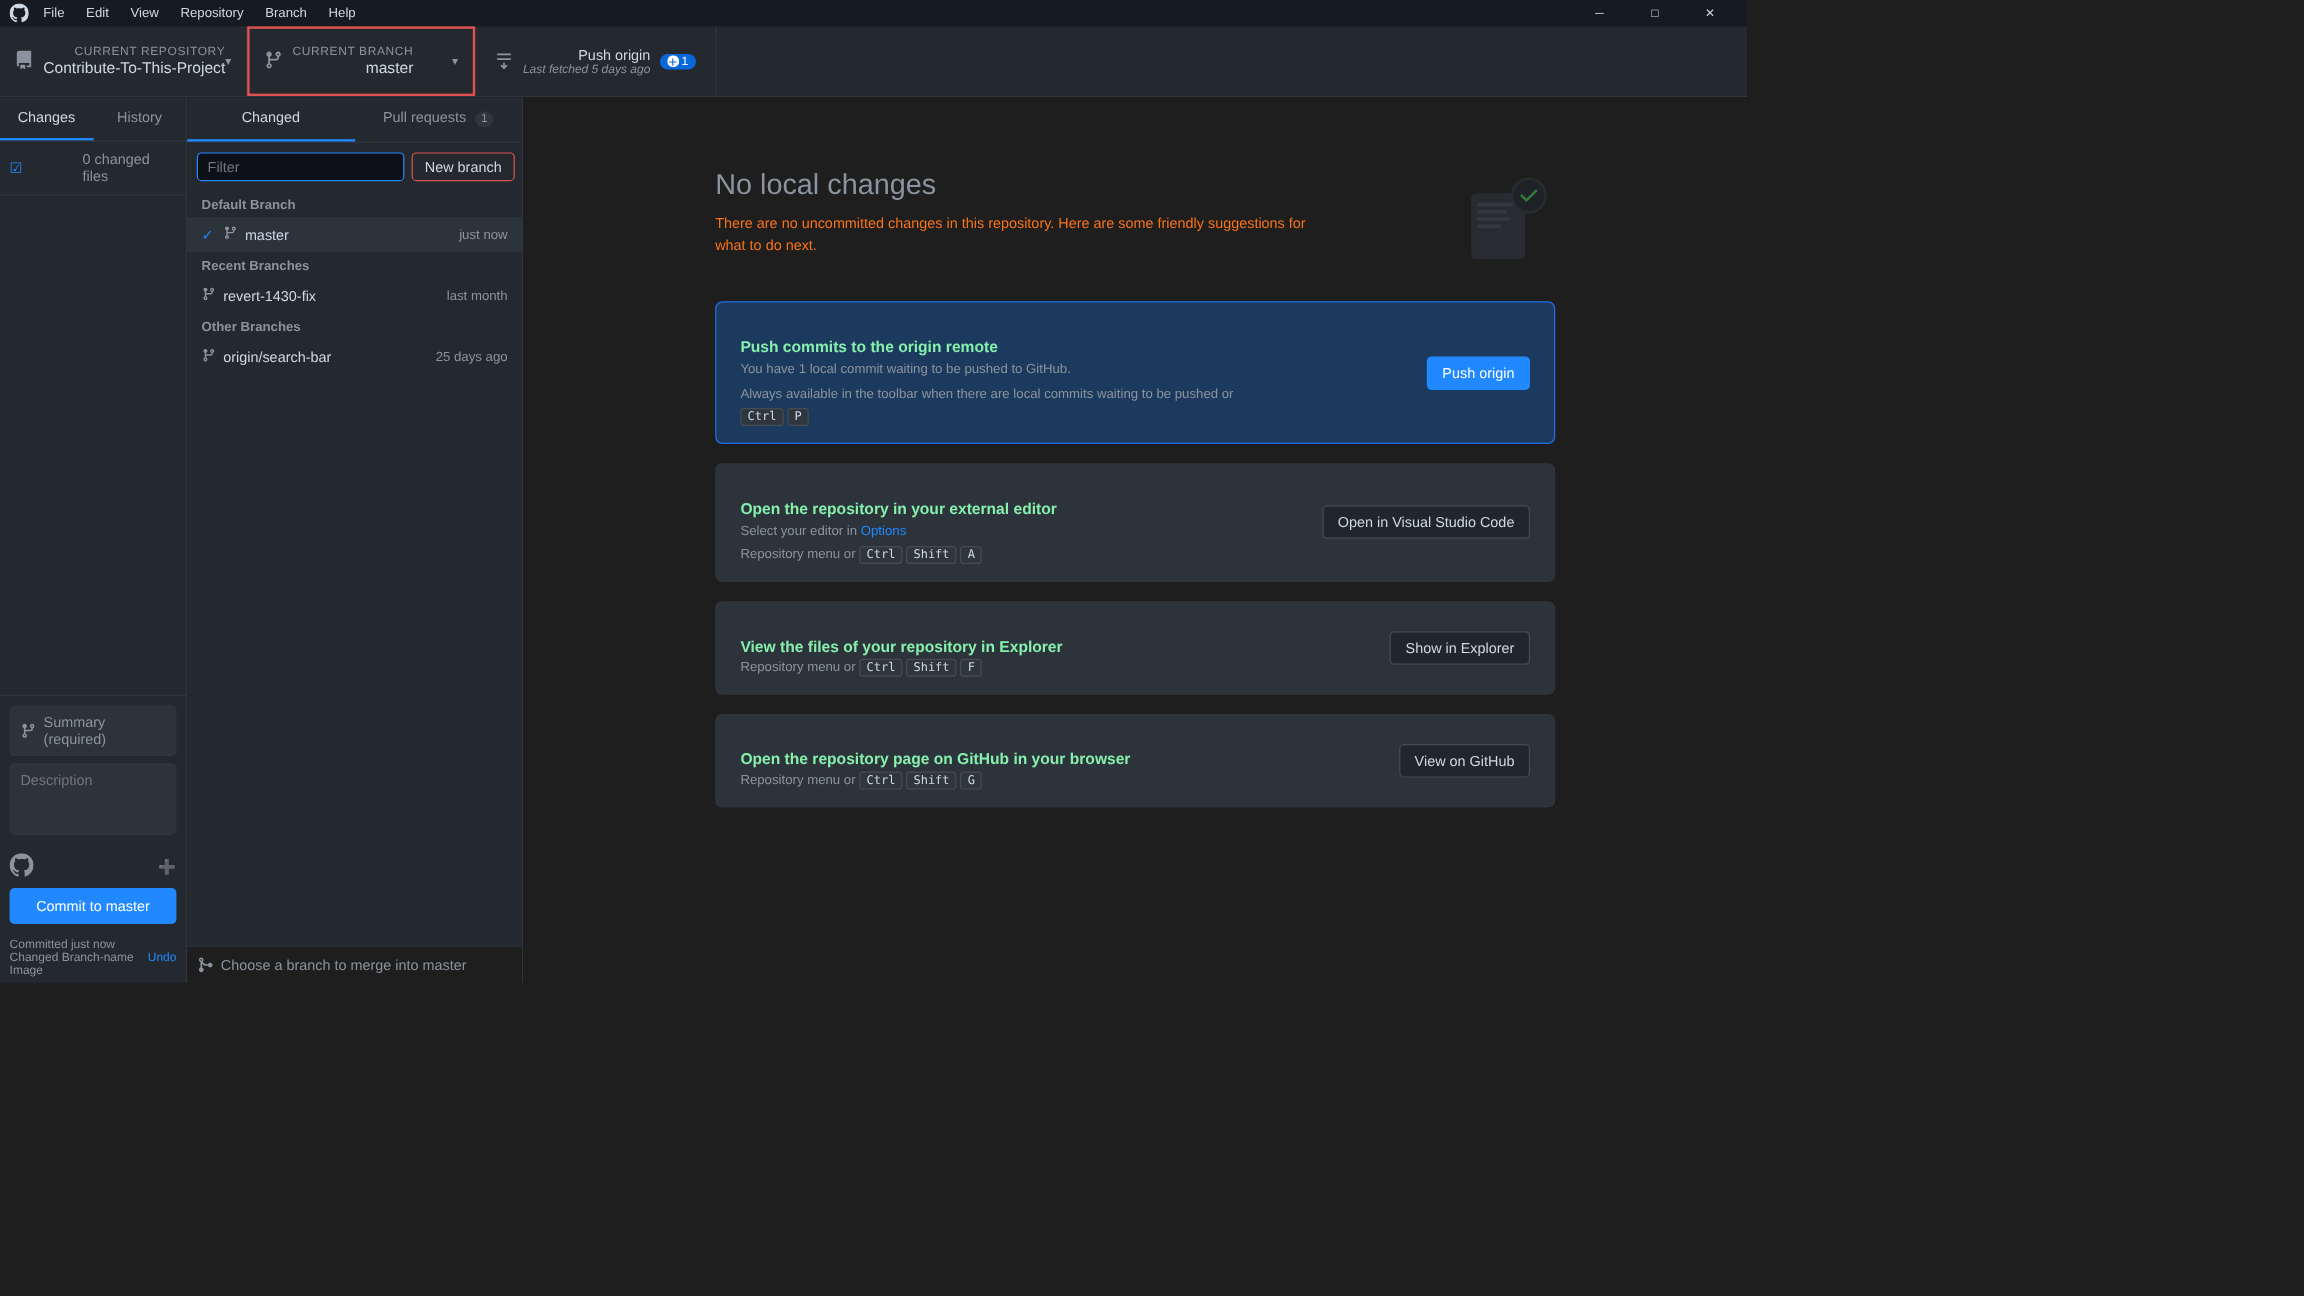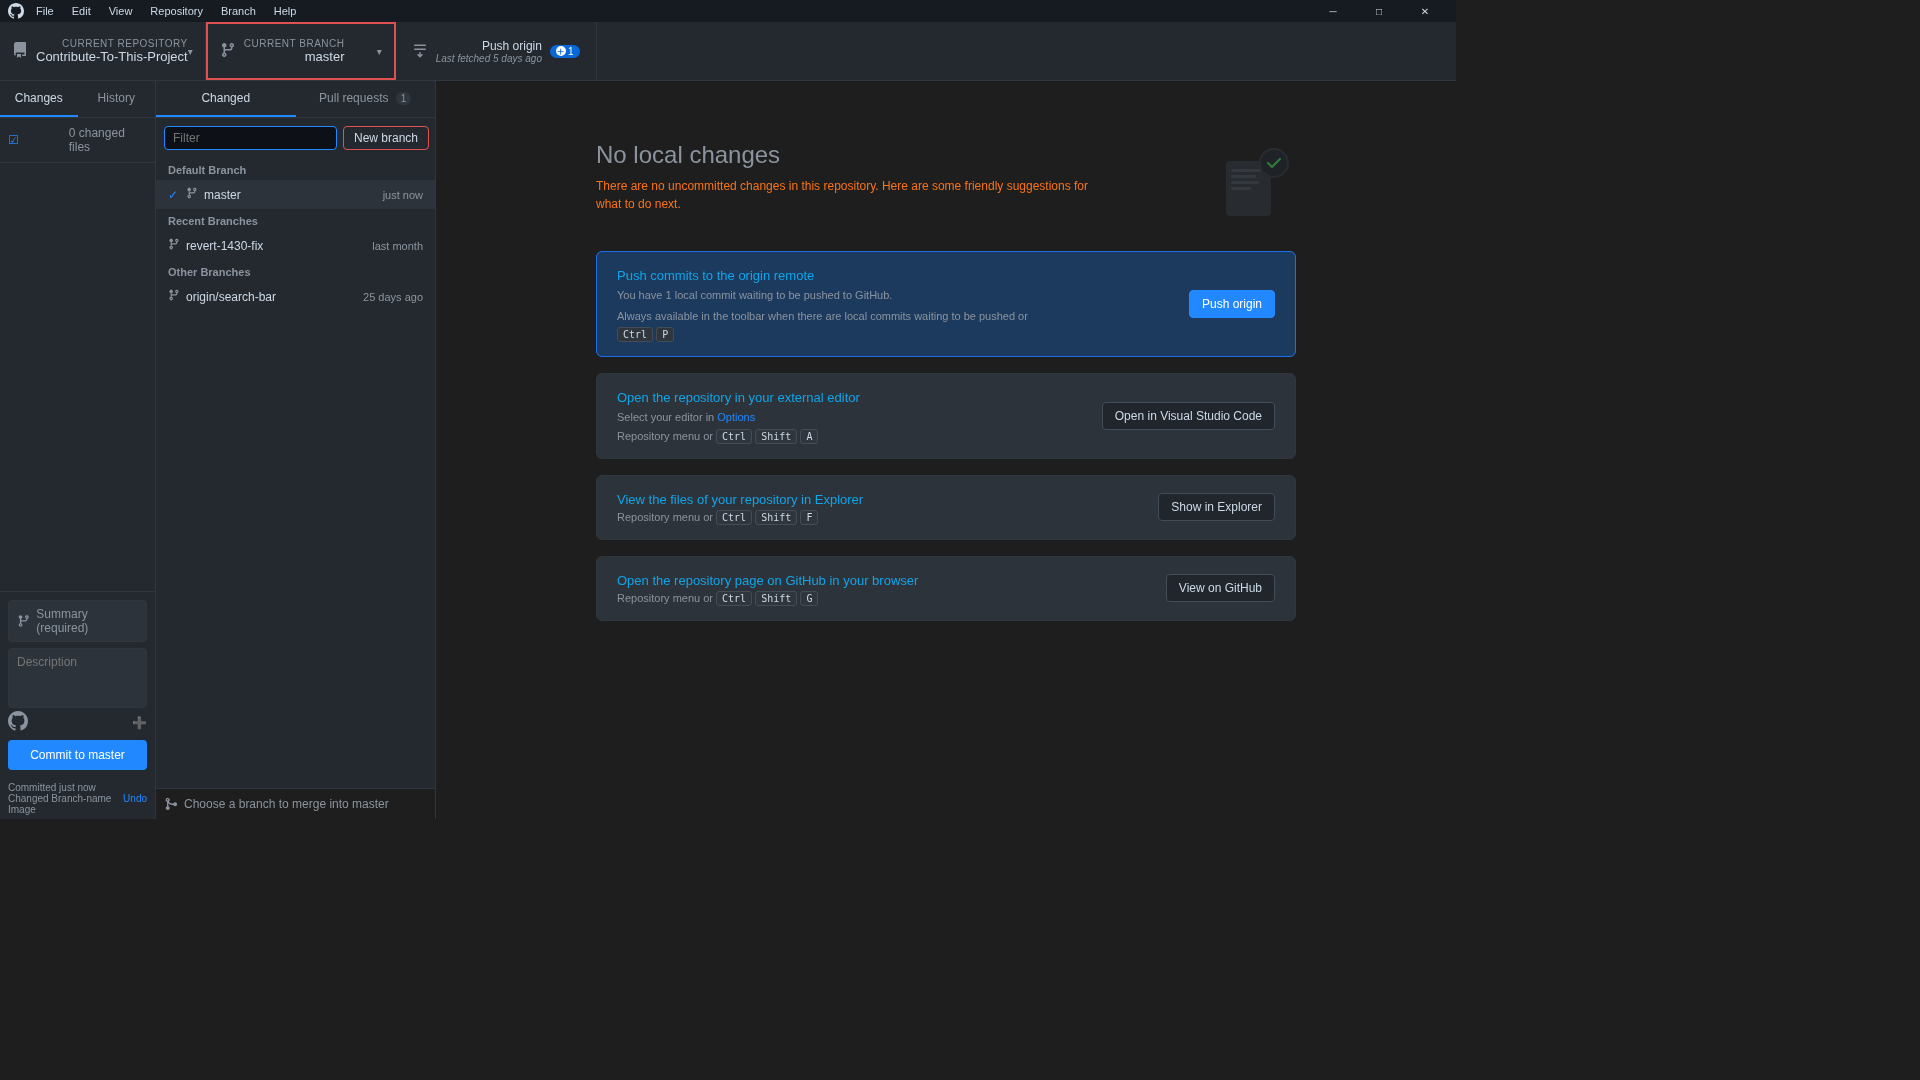--- a/index.html
+++ b/index.html
@@ -202,21 +202,21 @@
     .commit-description {
       width: 100%;
       height: 60px;
       background: #2d333b;
       border: 1px solid #30363d;
       border-radius: 4px;
       color: #8b949e;
       padding: 6px 8px;
       font-size: 12px;
       resize: none;
-      margin-bottom: 0;
+      margin-bottom: 12px;
       font-family: inherit;
     }
     .commit-footer {
       display: flex;
       align-items: center;
       justify-content: space-between;
       margin-bottom: 6px;
     }
     .commit-avatar {
       color: #8b949e;
@@ -399,23 +399,24 @@
       justify-content: space-between;
       gap: 20px;
     }
     .suggestion-card.highlight {
       background: #1c3a5e;
       border-color: #1f6feb;
     }
     .suggestion-text { flex: 1; }
     .suggestion-title {
       font-size: 13px;
-      color: #0ea5e9;
+      color: #86efac;
       margin-bottom: 4px;
-      font-weight: 400;
+      font-weight: 700;
+      margin-top: 13px;
     }
     .suggestion-desc {
       font-size: 11px;
       color: #8b949e;
       margin-bottom: 4px;
       line-height: 1.5;
     }
     .suggestion-shortcut {
       font-size: 11px;
       color: #8b949e;

